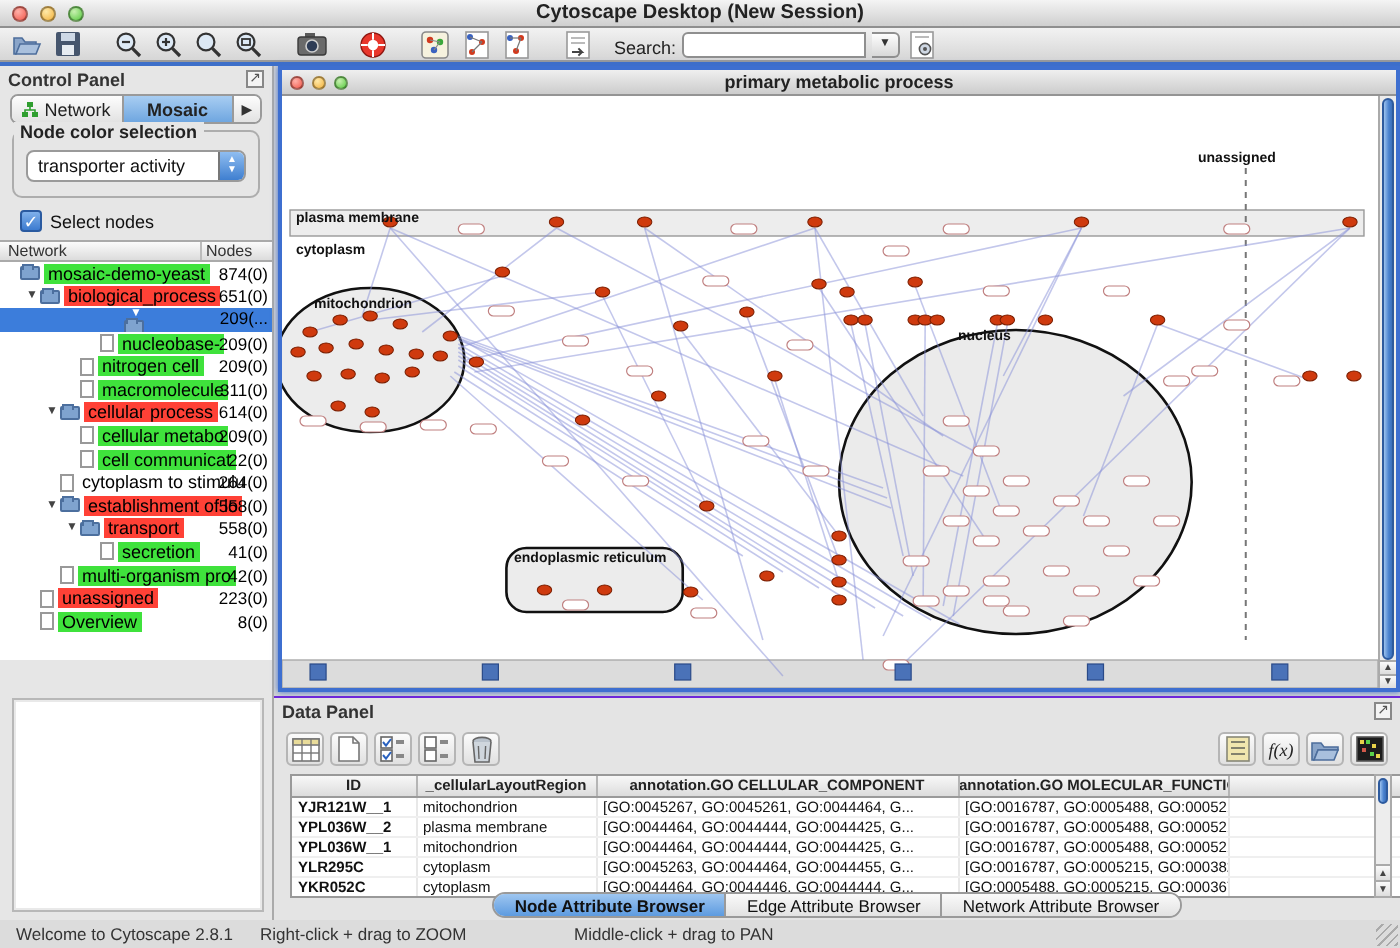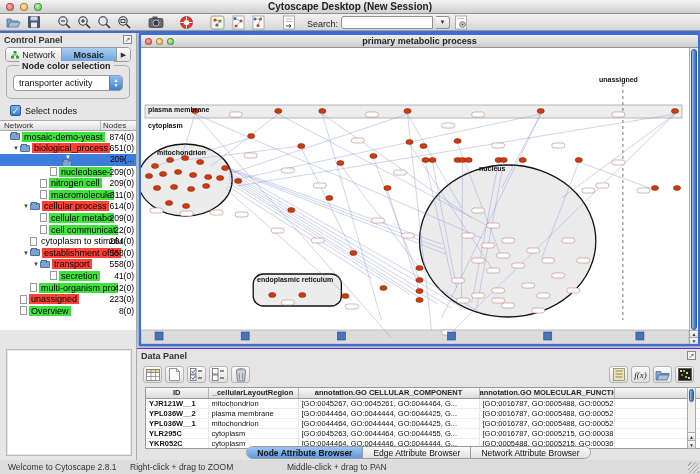--- a/index.html
+++ b/index.html
@@ -29,21 +29,21 @@
   
   #control-panel { position:absolute; left:0; top:33px; width:137px; height:427px; background:#e6e6e6; border-right:1px solid #aaa; }
   .panel-head { height:13px; display:flex; align-items:center; padding:0 4px; }
   .panel-head .pt { font-size:9px; font-weight:bold; color:#333; flex:1; }
   .float-ic { width:9px; height:9px; border:1px solid #888; background:#f4f4f4; font-size:7px; line-height:7px; text-align:center; color:#555; }
   #tabbar { display:flex; margin:1px 5px 3px 5px; height:15px; border:1px solid #9a9a9a; border-radius:4px; overflow:hidden; background:#fff; }
   .tab { flex:1; display:flex; align-items:center; justify-content:center; gap:3px; font-size:9px; color:#222; background:linear-gradient(#fdfdfd,#e2e2e2); border-right:1px solid #9a9a9a; }
   .tab.sel { background:linear-gradient(#a8cdf2,#6fa6e0); font-weight:bold; }
   .tab.arrow { flex:0 0 13px; font-size:7px; color:#333; border-right:none; }
   #groupbox { margin:3px 6px 0 6px; border:1px solid #adadad; border-radius:5px; padding:9px 6px 7px 6px; position:relative; }
-  #groupbox .legend { position:absolute; top:-5px; left:12px; background:#e6e6e6; padding:0 3px; font-size:9px; font-weight:bold; color:#222; }
+  #groupbox .legend { position:absolute; top:-5px; left:0; background:#e6e6e6; padding:0 3px; font-size:9px; font-weight:bold; color:#222; }
   #node-color-select { height:16px; border:1px solid #9a9a9a; border-radius:4px; background:#fff; display:flex; align-items:center; overflow:hidden; }
   #node-color-select .val { flex:1; font-size:9px; padding-left:5px; color:#111; white-space:nowrap; }
   #node-color-select .stepper { width:13px; height:100%; background:linear-gradient(#8fbdf0,#3f7fd0); color:#fff; font-size:5px; line-height:5px; display:flex; flex-direction:column; align-items:center; justify-content:center; border-left:1px solid #777; }
   #checkbox-row { display:flex; align-items:center; gap:4px; margin:6px 0 4px 10px; }
   #checkbox { width:11px; height:11px; border:1px solid #2a5aa0; border-radius:2px; background:linear-gradient(#7fb0ea,#3c7bd0); color:#fff; font-size:9px; line-height:10px; text-align:center; }
   #checkbox-row .lbl { font-size:9px; color:#111; }
 
   #tree-header { display:flex; height:11px; background:linear-gradient(#fbfbfb,#dcdcdc); border-top:1px solid #aaa; border-bottom:1px solid #aaa; font-size:8px; color:#333; }
   #tree-header .c1 { flex:1; padding-left:4px; }
   #tree-header .c2 { width:36px; border-left:1px solid #bbb; padding-left:2px; }

